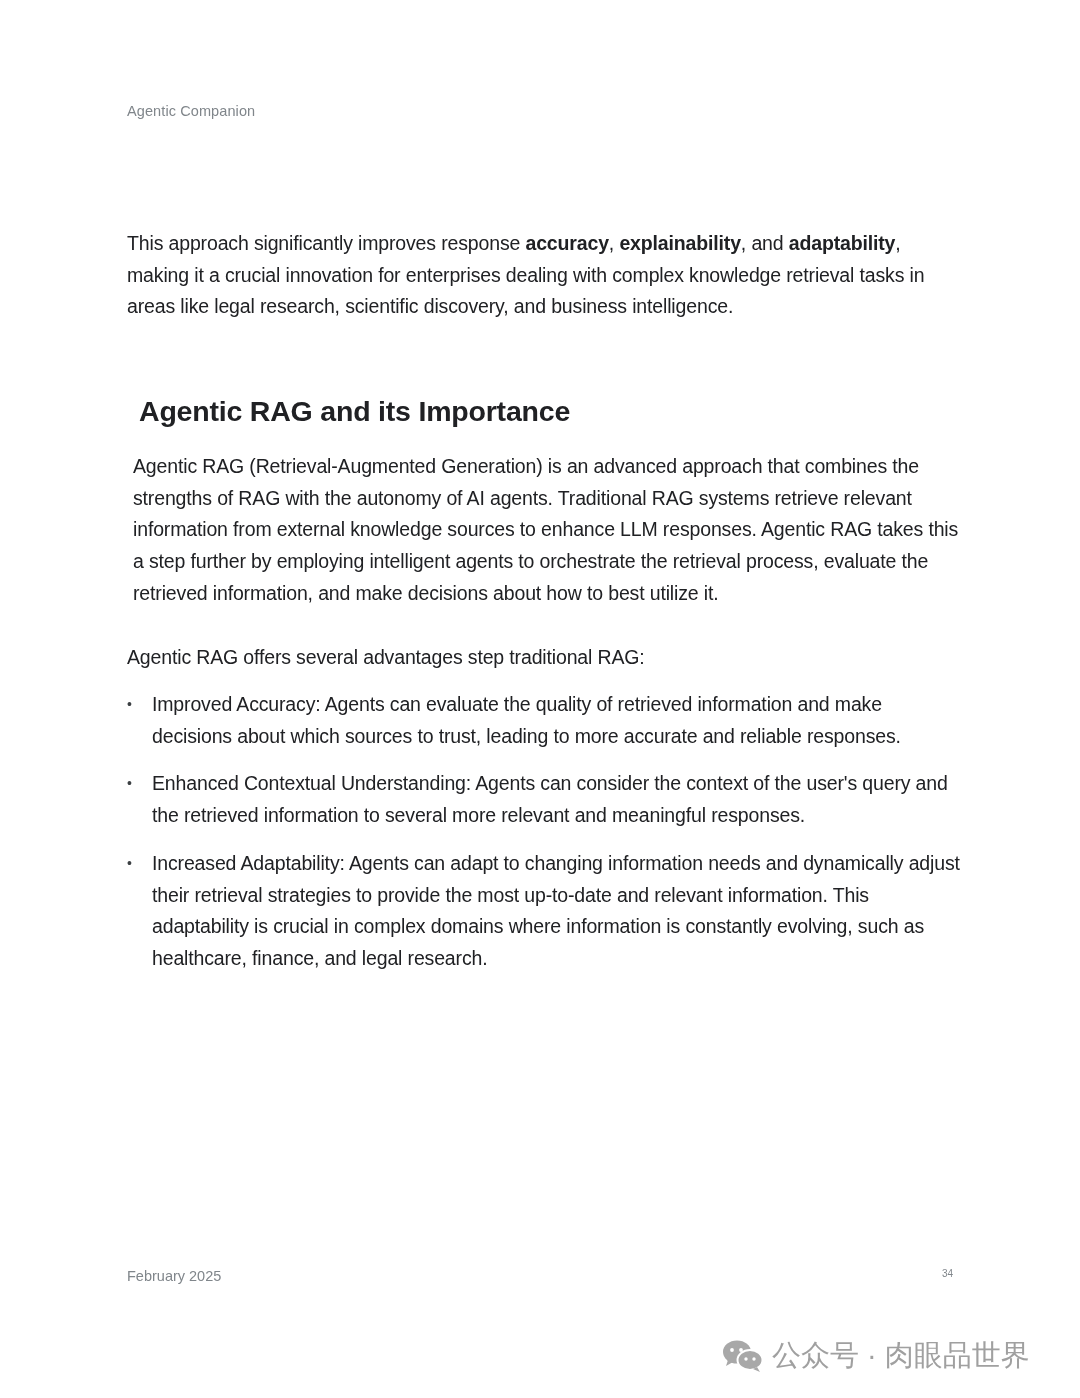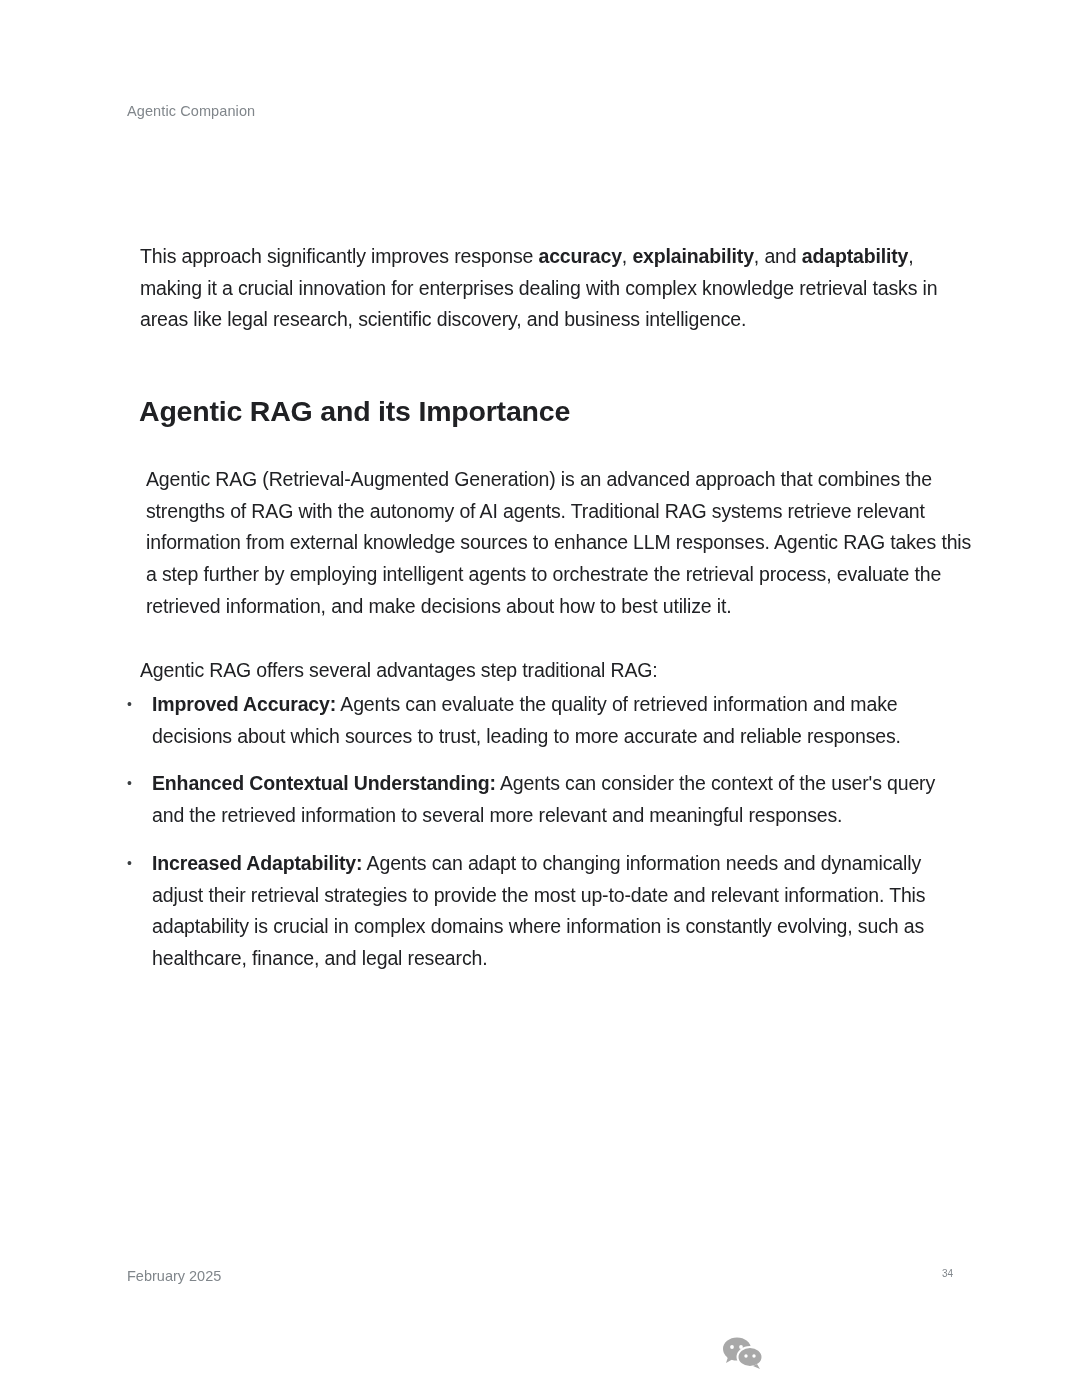--- a/index.html
+++ b/index.html
@@ -25,21 +25,21 @@
     }
     .content {
       position: absolute;
       left: 127px;
       top: 228px;
       width: 830px;
     }
     .para {
       font-size: 19.5px;
       line-height: 31.7px;
-      margin: 13px;
+      margin: 0;
       color: #202124;
       letter-spacing: -0.15px;
     }
     .para b { font-weight: 700; color: #202124; }
     .p1 { position: absolute; top: 0; left: 0; width: 830px; }
     .section-title {
       position: absolute;
       top: 155px;
       left: 0;
       margin: 12px;
@@ -67,21 +67,21 @@
       letter-spacing: -0.15px;
       margin-bottom: 16px;
     }
     .bullet-dot {
       position: absolute;
       left: 0;
       top: 0;
       font-size: 14px;
       color: #3c4043;
     }
-    .bullet-term { font-weight: 700; text-align: center; }
+    .bullet-term { font-weight: 400; text-align: center; }
     .footer-date {
       position: absolute;
       left: 127px;
       top: 1268px;
       font-size: 14.5px;
       color: #80868b;
       text-align: center;
     }
     .footer-page {
       position: absolute;
@@ -137,13 +137,14 @@
   <svg class="wm-icon" viewBox="0 0 42 34">
     <ellipse cx="15" cy="13" rx="14" ry="11.5" fill="#a8a8a8"></ellipse>
     <path d="M6 21 L4 27 L11 23 Z" fill="#a8a8a8"></path>
     <ellipse cx="28" cy="21" rx="12.5" ry="10" fill="#a8a8a8" stroke="#ffffff" stroke-width="2"></ellipse>
     <path d="M35 28 L38 33 L31 30 Z" fill="#a8a8a8"></path>
     <circle cx="10" cy="11" r="1.9" fill="#ffffff"></circle>
     <circle cx="19" cy="11" r="1.9" fill="#ffffff"></circle>
     <circle cx="24" cy="20" r="1.7" fill="#ffffff"></circle>
     <circle cx="32" cy="20" r="1.7" fill="#ffffff"></circle>
   </svg>
+  <span>公众号 · 肉眼品世界</span>
 </div>
 
 </body></html>

